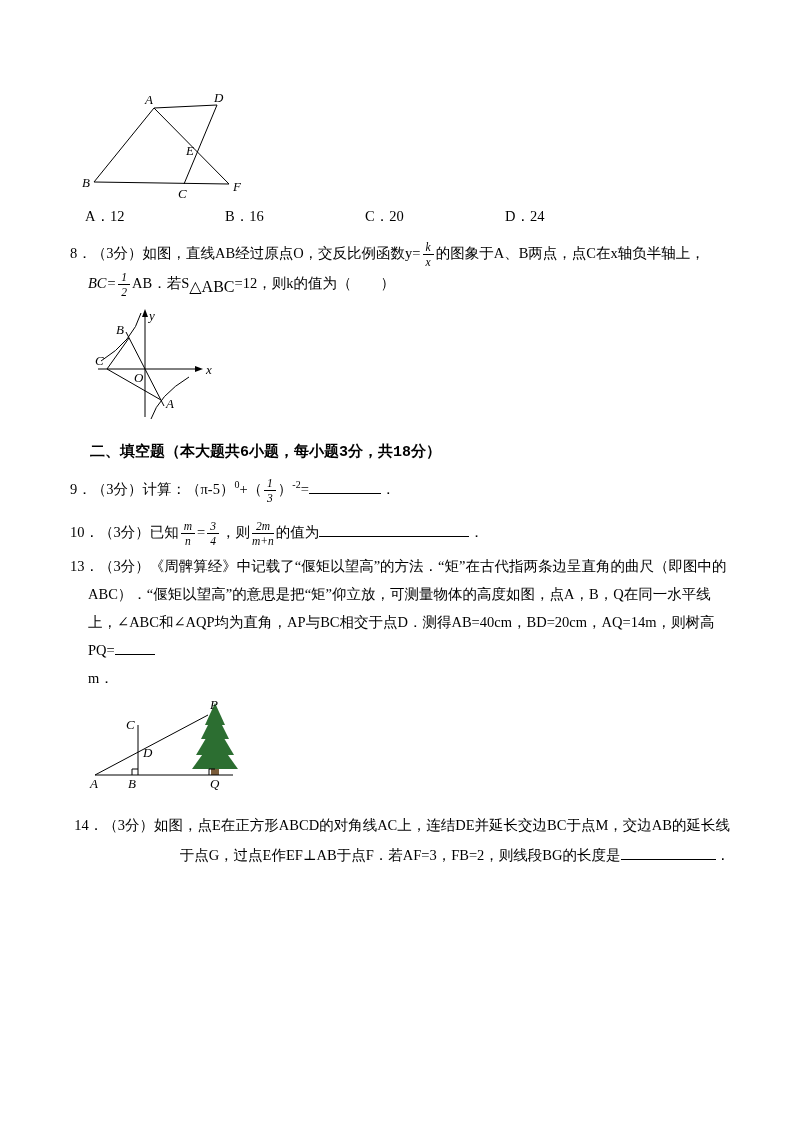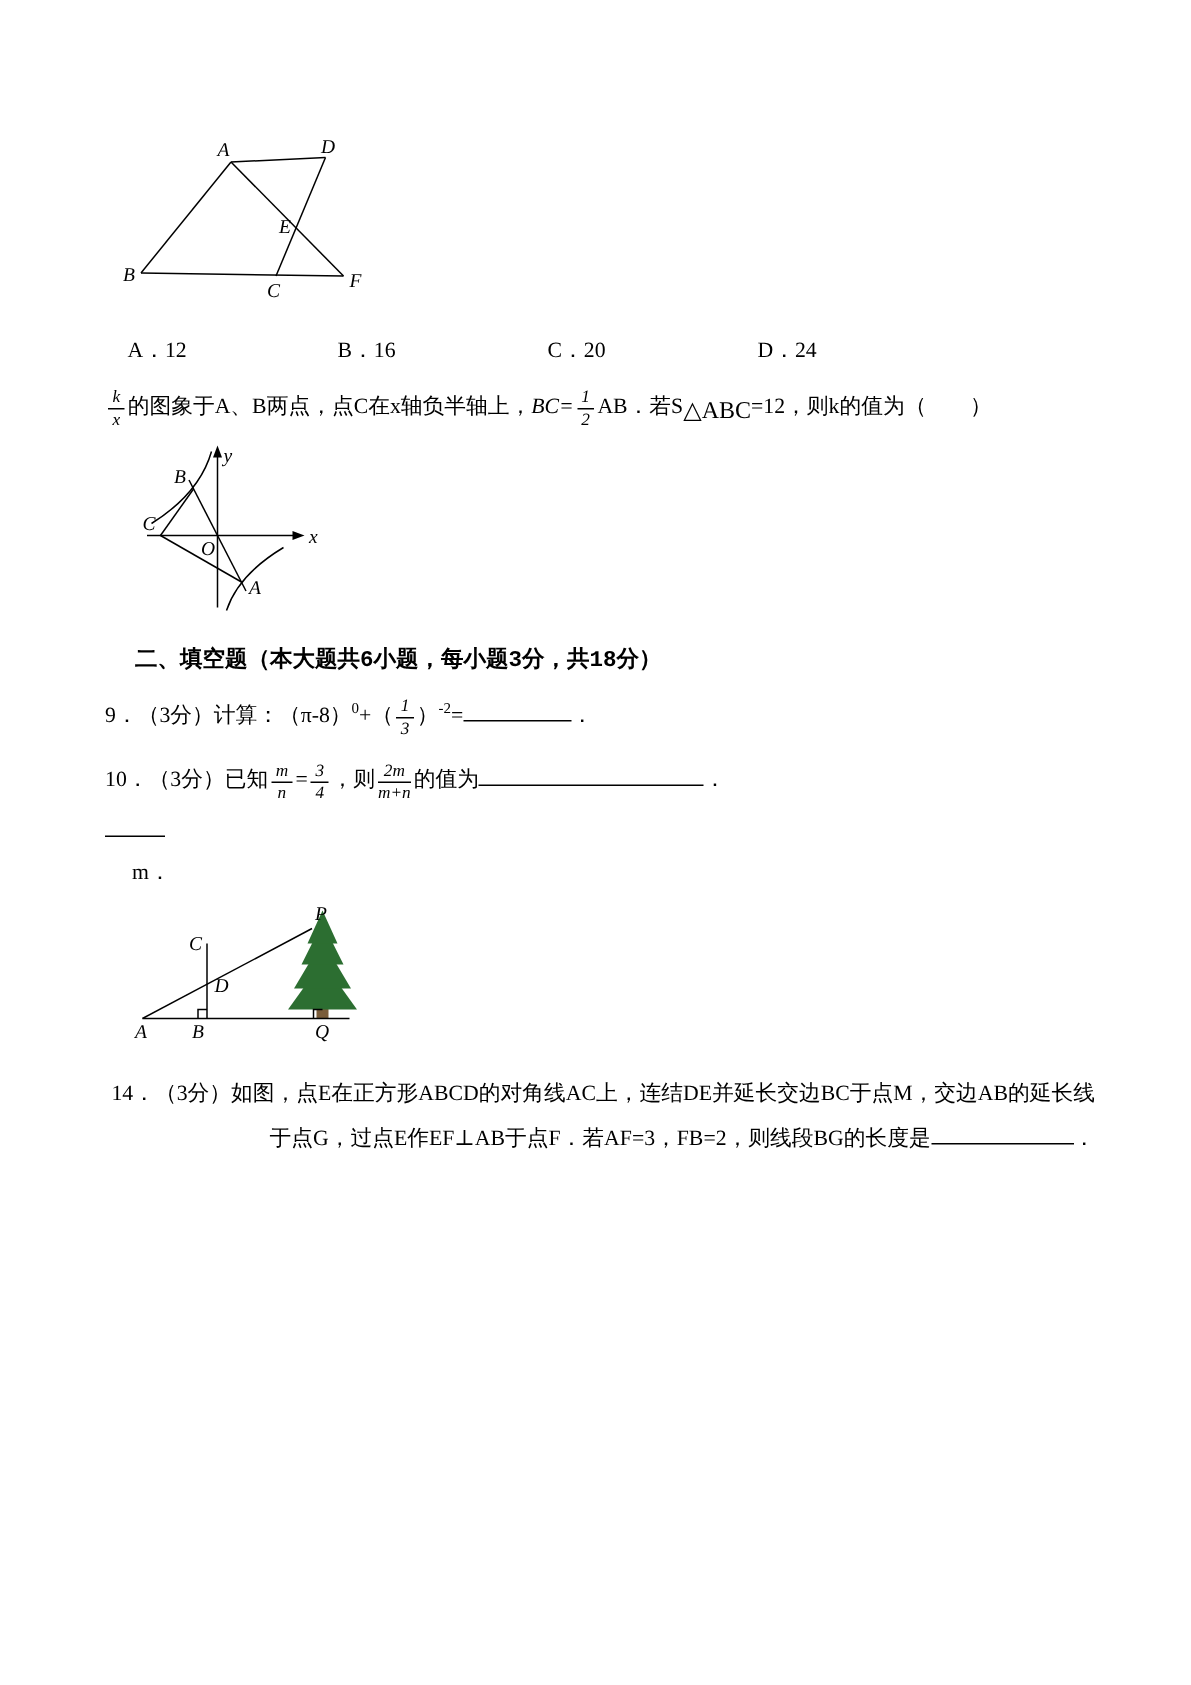--- a/index.html
+++ b/index.html
@@ -17,21 +17,21 @@
   .q.tight { line-height:28px; }
   .opts { margin-left:85px; font-size:14.5px; line-height:20px; }
   .opts span { display:inline-block; width:140px; }
   .sec {
     margin-left:90px; font-size:15px; font-weight:bold;
     font-family:Liberation Mono, monospace;
     line-height:20px;
   }
   .fig { line-height:0; }
   .fig1 { margin:92px 0 0 82px; }
-  .opts1 { margin-top:24px; }
+  .opts1 { margin-top:6px; }
   .qu8 { margin-top:12px; }
   .fig2 { margin:9px 0 0 93px; }
   .opts2 { margin-top:7px; }
   .sechead { margin-top:8px; }
   .qu9  { margin-top:11px; }
   .qu10 { margin-top:13px; }
   .qu11 { margin-top:11px; }
   .qu12 { margin-top:3px; }
   .qu13 { margin-top:5px; }
   .fig3 { margin:7px 0 0 88px; }
@@ -71,21 +71,21 @@
       <text x="151" y="99">F</text>
       <text x="104" y="63">E</text>
     </svg>
   </div>
 
   <div class="opts opts1">
     <span>A．12</span><span>B．16</span><span>C．20</span><span>D．24</span>
   </div>
 
   <div class="q qu8">
-    <span class="frac"><span class="num">k</span><span class="den">x</span></span><span>的图象于A、B两点，点C在x轴负半轴上，</span><span class="math">BC=</span><span class="frac"><span class="num">1</span><span class="den">2</span></span><span>AB．若S</span><sub>△ABC</sub><span>=12，则k的值为（　　）</span>
+    <span>8．（3分）如图，直线AB经过原点O，交反比例函数y=</span><span class="frac"><span class="num">k</span><span class="den">x</span></span><span>的图象于A、B两点，点C在x轴负半轴上，</span><span class="math">BC=</span><span class="frac"><span class="num">1</span><span class="den">2</span></span><span>AB．若S</span><sub>△ABC</sub><span>=12，则k的值为（　　）</span>
   </div>
 
   <div class="fig fig2">
     <svg width="135" height="128" viewBox="0 0 135 128">
       <g stroke="#000" stroke-width="1" fill="none">
         <line x1="52" y1="6" x2="52" y2="110"></line>
         <line x1="5" y1="62" x2="106" y2="62"></line>
         <line x1="33" y1="25" x2="71" y2="99"></line>
         <line x1="36" y1="31" x2="14" y2="62"></line>
         <line x1="14" y1="62" x2="68" y2="93"></line>
@@ -100,31 +100,31 @@
       <text x="2" y="58">C</text>
       <text x="41" y="75">O</text>
       <text x="73" y="101">A</text>
     </svg>
   </div>
 
 
   <div class="sec sechead">二、填空题（本大题共6小题，每小题3分，共18分）</div>
 
   <div class="q qu9">
-    <span>9．（3分）计算：（π-8）</span><sup>0</sup><span>+（</span><span class="frac"><span class="num">1</span><span class="den">3</span></span><span>）</span><sup>-2</sup><span>=</span><span class="blank b70"></span><span>．</span>
+    <span>9．（3分）计算：（π-5）</span><sup>0</sup><span>+（</span><span class="frac"><span class="num">1</span><span class="den">3</span></span><span>）</span><sup>-2</sup><span>=</span><span class="blank b70"></span><span>．</span>
   </div>
 
   <div class="q qu10">
     <span>10．（3分）已知</span><span class="frac"><span class="num">m</span><span class="den">n</span></span><span>=</span><span class="frac"><span class="num">3</span><span class="den">4</span></span><span>，则</span><span class="frac"><span class="num">2m</span><span class="den">m+n</span></span><span>的值为</span><span class="blank b150"></span><span>．</span>
   </div>
 
 
 
   <div class="q qu13 tight">
-    <span class="blank b40"></span><br><span>m．</span>
+    <span>13．（3分）《周髀算经》中记载了“偃矩以望高”的方法．“矩”在古代指两条边呈直角的曲尺（即图中的ABC）．“偃矩以望高”的意思是把“矩”仰立放，可测量物体的高度如图，点A，B，Q在同一水平线上，∠ABC和∠AQP均为直角，AP与BC相交于点D．测得AB=40cm，BD=20cm，AQ=14m，则树高PQ=</span><span class="blank b40"></span><br><span>m．</span>
   </div>
 
   <div class="fig fig3">
     <svg width="180" height="100" viewBox="0 0 180 100">
 
       <g>
         <rect x="123" y="64" width="8" height="12" fill="#7a5c3a"></rect>
         <polygon points="127,38 104,70 150,70" fill="#2c6e31"></polygon>
         <polygon points="127,24 108,56 146,56" fill="#2c6e31"></polygon>
         <polygon points="127,12 113,40 141,40" fill="#2c6e31"></polygon>

